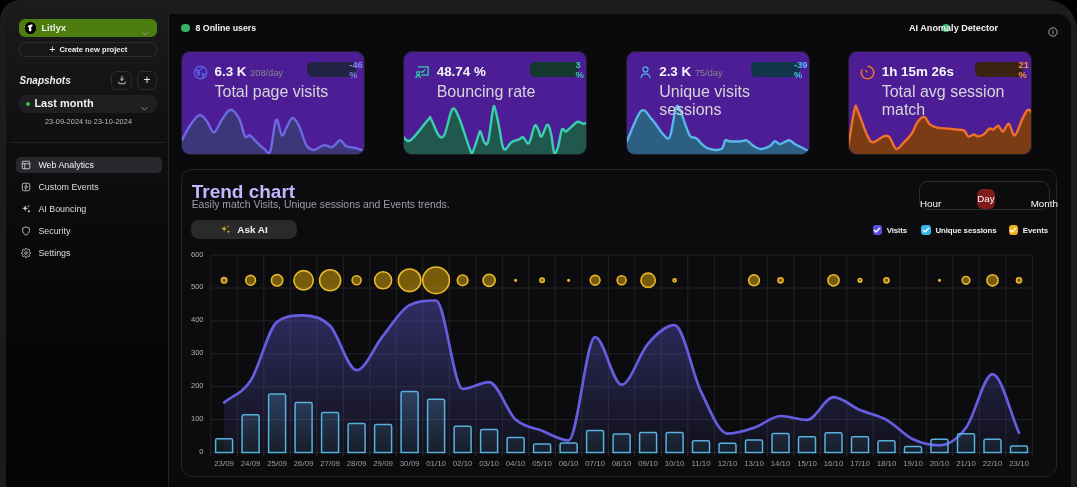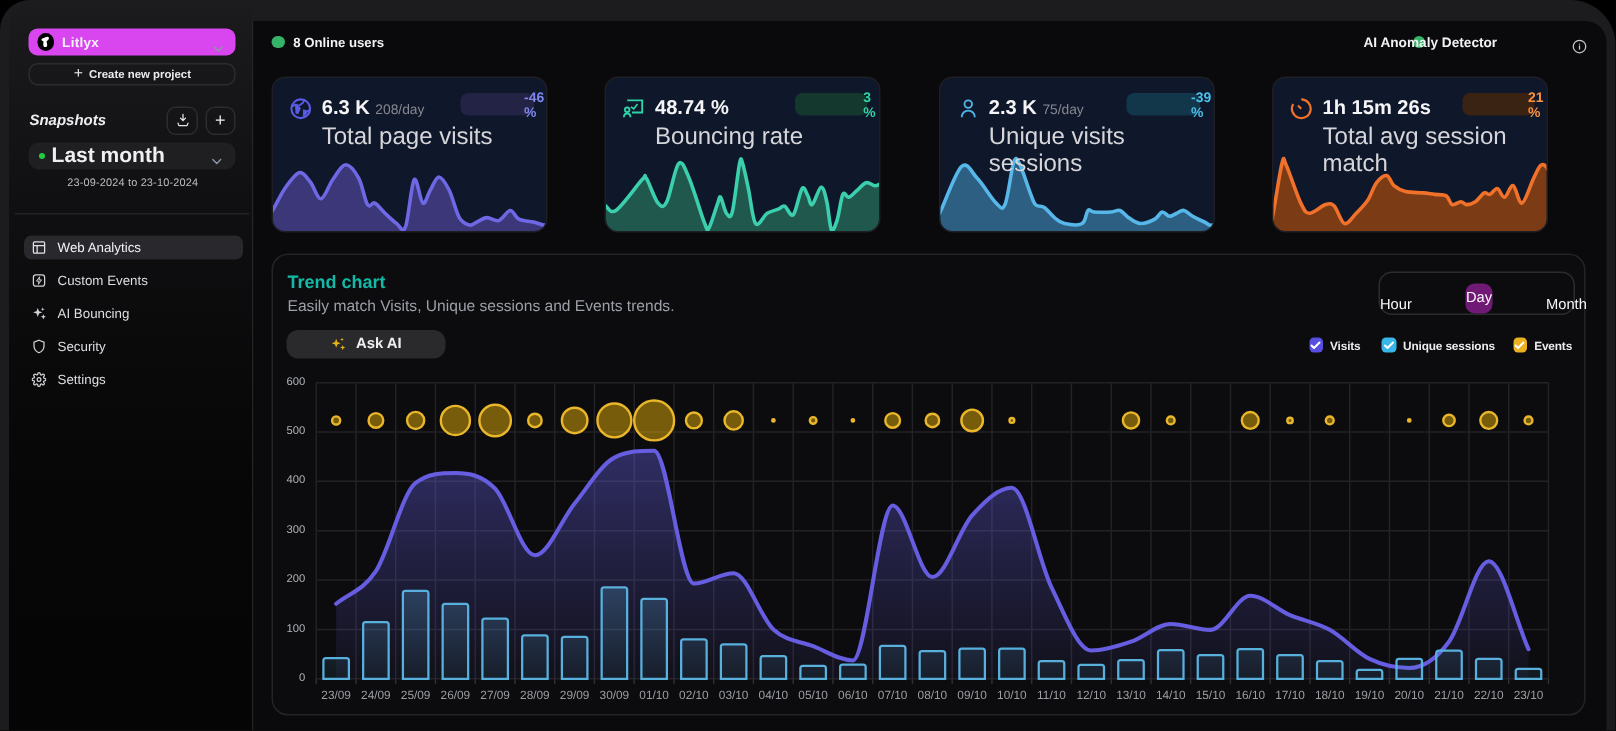--- a/index.html
+++ b/index.html
@@ -8,81 +8,81 @@
   background:#1c1c1e; border-radius:20px 30px 0 0; }
 #sbpanel { position:absolute; left:6px; top:4px; width:161.5px; height:483px;
   border-radius:12px 0 0 0;
   background:linear-gradient(180deg,#1b1b1d 0px,#161618 60px,#101012 130px,#0a0a0b 230px,#060607 330px,#050506 487px); }
 #main { position:absolute; left:168px; top:14px; width:903px; height:473px;
   background:#0a0a0c; border-radius:0 14px 0 0; border-left:1px solid #242428; }
 
 
 .sb { position:absolute; left:0; top:0; width:168px; height:487px; }
 .logobox { position:absolute; left:19.4px; top:18.5px; width:137.8px; height:18.7px;
-  background:#d946ef; border-radius:6px; }
+  background:#4d7c0f; border-radius:6px; }
 .logocirc { position:absolute; left:5.2px; top:3.4px; width:11.8px; height:11.8px;
   border-radius:50%; background:#000; display:flex; align-items:center; justify-content:center; }
 .logoname { position:absolute; left:22px; top:0; height:18.7px; line-height:18.7px;
   font-size:9px; font-weight:700; color:#f2f2f4; letter-spacing:.2px; }
 .logochev { position:absolute; right:7px; top:5px; }
 .createbtn { position:absolute; left:19.4px; top:41.8px; width:137.8px; height:15.6px;
   border:1px solid #2c2c2f; border-radius:6px; color:#ececee; font-size:7.6px; font-weight:600;
   display:flex; align-items:center; justify-content:center; gap:4px; }
 .plus { font-size:10.5px; font-weight:400; position:relative; top:-0.5px; }
 .snaplbl { position:absolute; left:19.6px; top:75.3px; font-size:10px; font-weight:600; color:#ededf0;font-style:italic; }
 .snapbtn { position:absolute; top:70.9px; height:18.8px; border:1px solid #2c2c2f;
   border-radius:6px; display:flex; align-items:center; justify-content:center; color:#e8e8ea; }
 .select { position:absolute; left:19.4px; top:94.9px; width:137.8px; height:17.7px;
   background:#1f1f22; border-radius:7px; }
 .seldot { position:absolute; left:6.3px; top:6.8px; width:4.4px; height:4.4px; border-radius:50%;
   background:#21cc43; }
 .seltxt { position:absolute; left:15px; top:0; height:17.7px; line-height:17.7px;
-  font-size:14px; font-weight:600; color:#f0f0f2; }
+  font-size:11px; font-weight:600; color:#f0f0f2; }
 .selchev { position:absolute; right:8px; top:4.6px; }
 .dates { position:absolute; left:10px; top:117.2px; width:157px; text-align:center;
   font-size:7.3px; color:#bcbcc1; letter-spacing:.1px; }
 .divider { position:absolute; left:10px; top:142px; width:156px; height:1px; background:#232327; }
 .mitem { position:absolute; left:16.4px; width:146px; height:16.6px; border-radius:5px;
   display:flex; align-items:center; font-size:8.9px; color:#dedee2; font-weight:400; }
 .mitem.active { background:#29292d; color:#f2f2f4; }
 .mic { width:10px; height:10px; margin-left:4.5px; margin-right:7.5px; display:flex; }
 
 
 .online { position:absolute; left:195.5px; top:23.2px; font-size:8.8px; font-weight:700; color:#f2f2f4; }
 .gdot1 { position:absolute; left:181px; top:23.7px; width:8.6px; height:8.6px; border-radius:50%;
   background:#35b369; }
 .anomaly { position:absolute; left:909px; top:23.2px; font-size:9.1px; font-weight:700; color:#f2f2f4; }
 .gdot2 { position:absolute; left:941.8px; top:24.1px; width:8.4px; height:8.4px; border-radius:50%;
   background:#35b369; }
 .info { position:absolute; left:1048px; top:23.3px; }
 
 
-.card { position:absolute; top:50.5px; width:184px; height:104px; background:#0f172a;
+.card { position:absolute; top:50.5px; width:184px; height:104px; background:#4c1d95;
   border:1px solid #1e1e23; border-radius:9px; overflow:hidden; }
 .wave { position:absolute; left:-1px; bottom:-1px; }
 .cicon { position:absolute; left:11px; top:13px; width:15px; height:15px; }
 .cnum { position:absolute; left:32.5px; top:12.8px; font-size:13.4px; font-weight:700; color:#f5f5f7; }
 .per { font-size:9.2px; font-weight:400; color:#87878f; }
 .clabel { position:absolute; left:32.5px; top:31.5px; font-size:16px; color:#d6d6da; }
 .badge { position:absolute; right:8.5px; top:10.3px; height:15.6px; border-radius:5px;
   display:flex; align-items:center; justify-content:center; gap:4px; font-size:9.3px; font-weight:600;padding-left:48px; }
 
 
 .panel { position:absolute; left:181px; top:169px; width:875.5px; height:307.5px;
   background:#0c0c0e; border:1px solid #232328; border-radius:11px; }
-.ptitle { position:absolute; left:9.7px; top:11px; font-size:12px; font-weight:700; color:#14b8a6; }
+.ptitle { position:absolute; left:9.7px; top:11px; font-size:19px; font-weight:700; color:#c4b5fd; }
 .psub { position:absolute; left:9.7px; top:28.5px; font-size:10.4px; color:#9b9fa7; }
 .askai { position:absolute; left:9.2px; top:49.9px; width:105.6px; height:19.2px; background:#2a2a2d;
   border-radius:8px; display:flex; align-items:center; justify-content:center; gap:6px;
   font-size:9.9px; font-weight:600; color:#f0f0f0; }
 .seg { position:absolute; left:737px; top:11px; width:130.6px; height:28.6px;
   border:1px solid #2c2c30; border-radius:9px; display:flex; align-items:flex-end; color:#fafafa;gap:36px; }
 .seg > div { text-align:center; font-size:9.8px; }
 .seg .hour { width:44px; } .seg .mon { width:52px; }
-.seg .on { background:#701a75; border-radius:6px; width:32.5px; padding:4.5px 0; }
+.seg .on { background:#7f1d1d; border-radius:6px; width:32.5px; padding:4.5px 0; }
 .legend { position:absolute; top:55px; height:10px; display:flex; align-items:center; }
 .cb { width:9.6px; height:9.6px; border-radius:3px; display:flex; align-items:center;
   justify-content:center; margin-right:4.5px; }
 .ltxt { font-size:7.9px; font-weight:600; color:#ecedee; letter-spacing:-0.1px; }
 .chart { position:absolute; left:0; top:0; }
 </style></head>
 <body>
 <div id="frame"></div>
 <div id="sbpanel"></div>
 <div id="main"></div>

